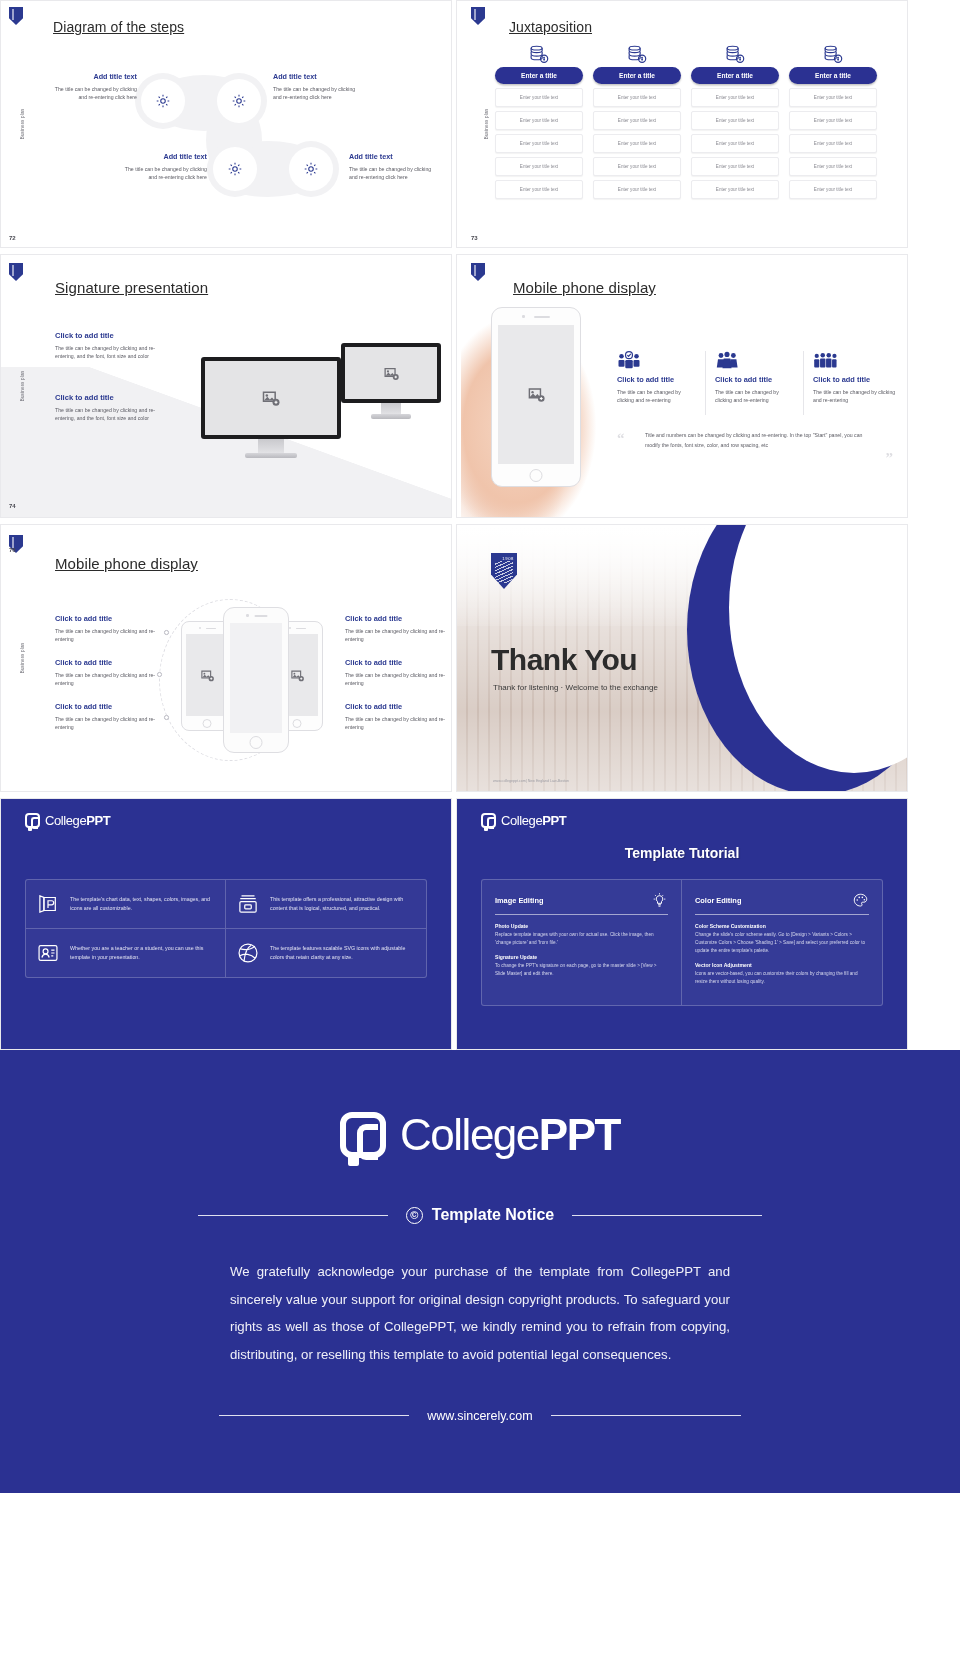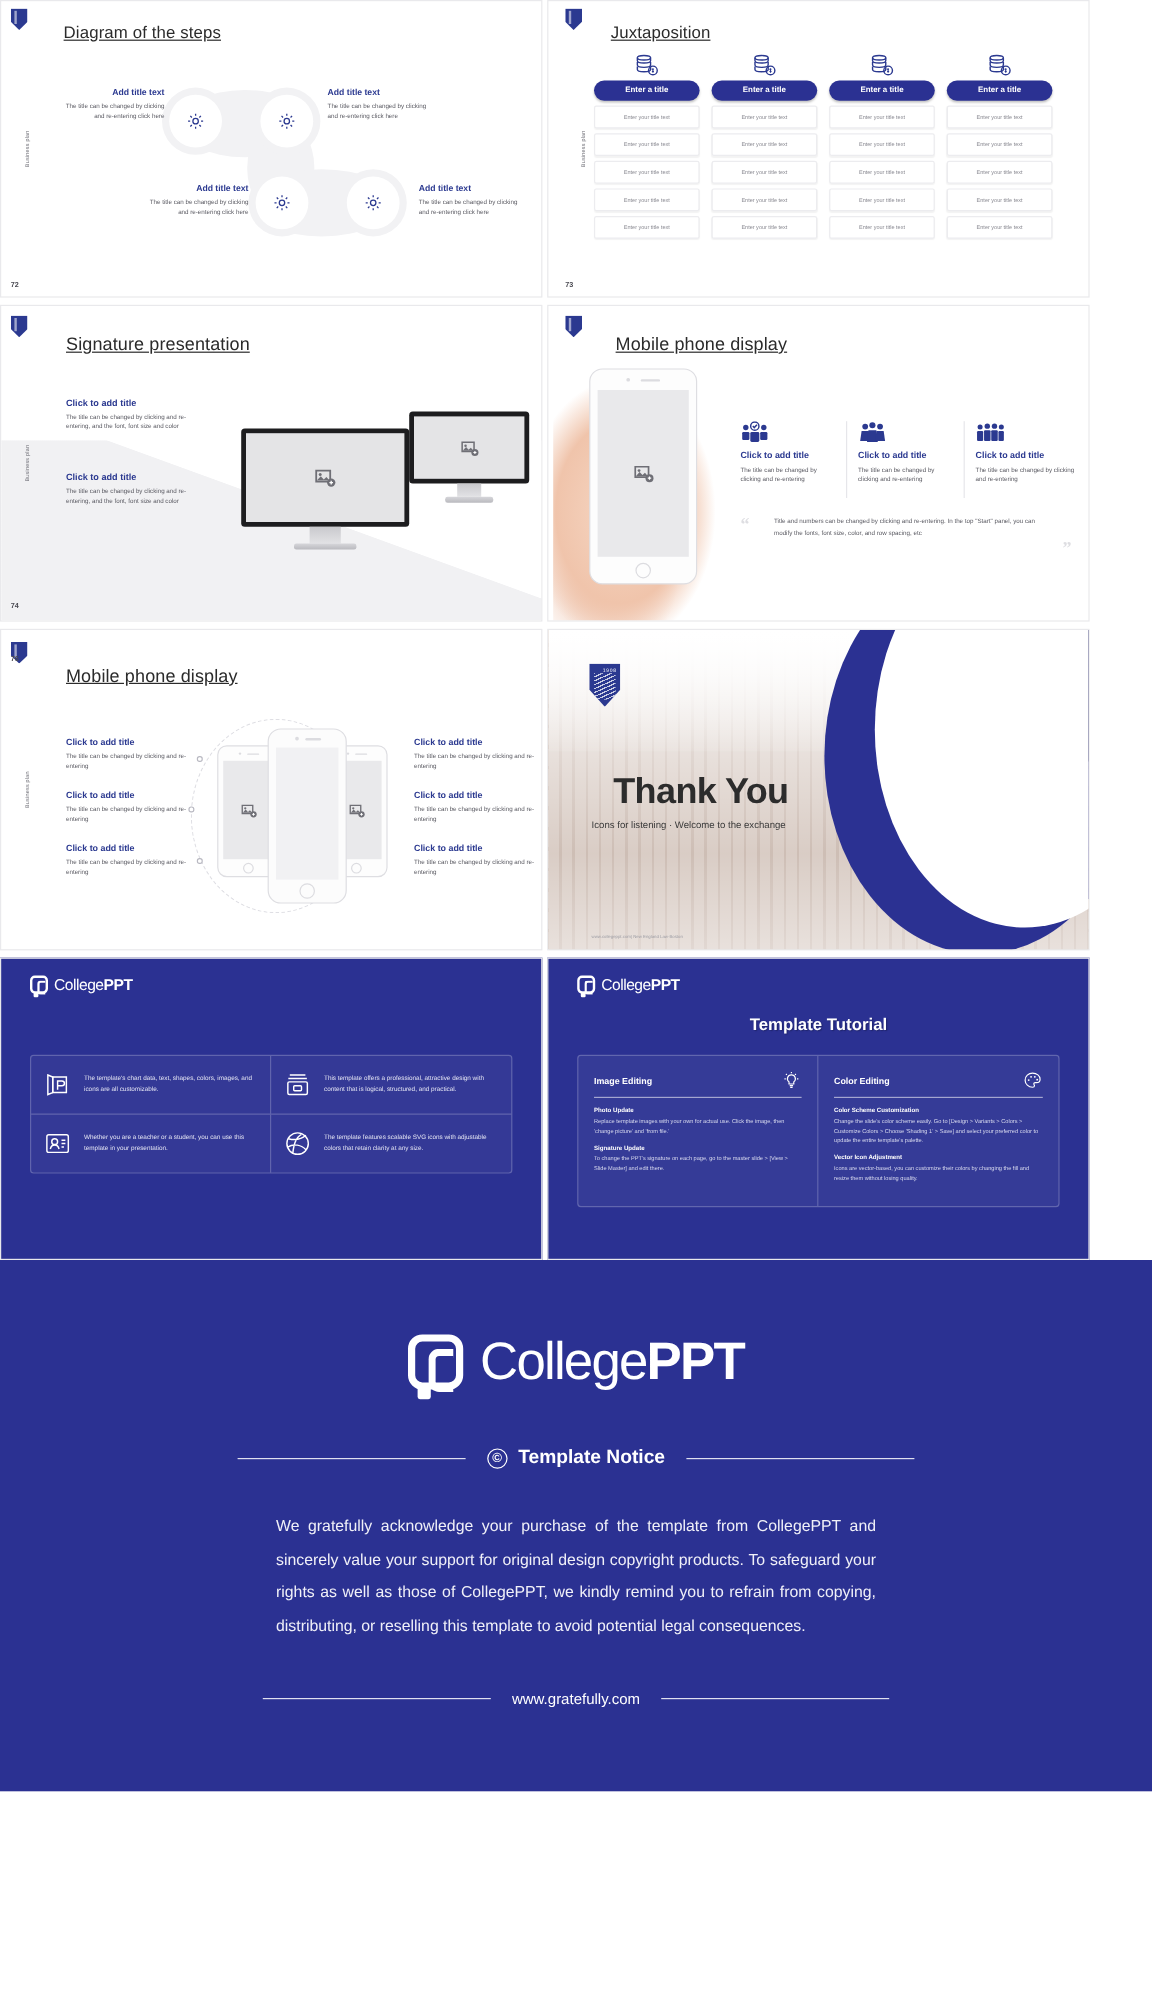--- a/index.html
+++ b/index.html
@@ -148,21 +148,21 @@
     position:absolute; right:-14px; top:-92px; width:170px;height:260px;
     background:#23252e; border-radius:50%; opacity:.92;
   }
   .shield-crest{
     position:relative; width:26px;height:36px; background:#2b3990;
     clip-path: polygon(0 0, 100% 0, 100% 60%, 50% 100%, 0 60%);
   }
   .crest-lines{ position:absolute; left:4px; top:8px; width:18px;height:22px;
     background:repeating-linear-gradient(-24deg,#fff 0 1px, transparent 1px 3px); opacity:.75; }
   .crest-year{ position:absolute; right:3px; top:2.5px; font-size:4.2px;color:#fff;letter-spacing:.6px; }
-  .ty-title{ font-size:30px;font-weight:bold;color:#2c2c2c;letter-spacing:-.5px;margin-left:20px; }
+  .ty-title{ font-size:30px;font-weight:bold;color:#2c2c2c;letter-spacing:-.5px; }
   .ty-sub{ font-size:8px;color:#3a3a3a; }
   .ty-cap{ font-size:3.6px;color:#9d9da4; }
 
   
   .blue{ background:#2b3192; color:#fff; }
   .s78,.s79{ height:252px; position:relative; }
   .logo-row{ display:flex;align-items:center;gap:5px; }
   .logo-mark{
     width:15px;height:15px;border:2px solid #fff;border-radius:4px;position:relative;
   }
@@ -610,21 +610,21 @@
     <div class="swoosh2"></div>
 
     <div style="position:absolute;left:34px;top:28px;">
       <div class="shield-crest">
         <div class="crest-lines"></div>
       </div>
       <div class="crest-year">1908</div>
     </div>
 
     <div class="ty-title" style="position:absolute;left:34px;top:118px;">Thank You</div>
-    <div class="ty-sub" style="position:absolute;left:36px;top:158px;">Icons for listening · Welcome to the exchange</div>
+    <div class="ty-sub" style="position:absolute;left:36px;top:158px;">Thank for listening · Welcome to the exchange</div>
     <div class="ty-cap" style="position:absolute;left:36px;bottom:8px;">www.collegeppt.com| New England Law-Boston</div>
   </div>
 
   <div class="rowgap"></div>
 
   <div class="slide col-l s78 blue">
     <div class="logo-row" style="position:absolute;left:24px;top:14px;">
       <span class="logo-mark"></span>
       <span class="logo-text">
         <span class="thin">College</span><span>PPT</span>
@@ -740,18 +740,18 @@
       <span class="cp-copy-glyph">©</span>
       <span>Template Notice</span>
     </span>
     <span class="cp-line"></span>
   </div>
 
   <div class="cp-body">We gratefully acknowledge your purchase of the template from CollegePPT and sincerely value your support for original design copyright products. To safeguard your rights as well as those of CollegePPT, we kindly remind you to refrain from copying, distributing, or reselling this template to avoid potential legal consequences.</div>
 
   <div class="cp-url">
     <span class="cp-line"></span>
-    <span class="cp-url-txt">www.gratefully.com</span>
+    <span class="cp-url-txt">www.sincerely.com</span>
     <span class="cp-line"></span>
   </div>
 </div>
 
 </div>
 
 </body></html>

